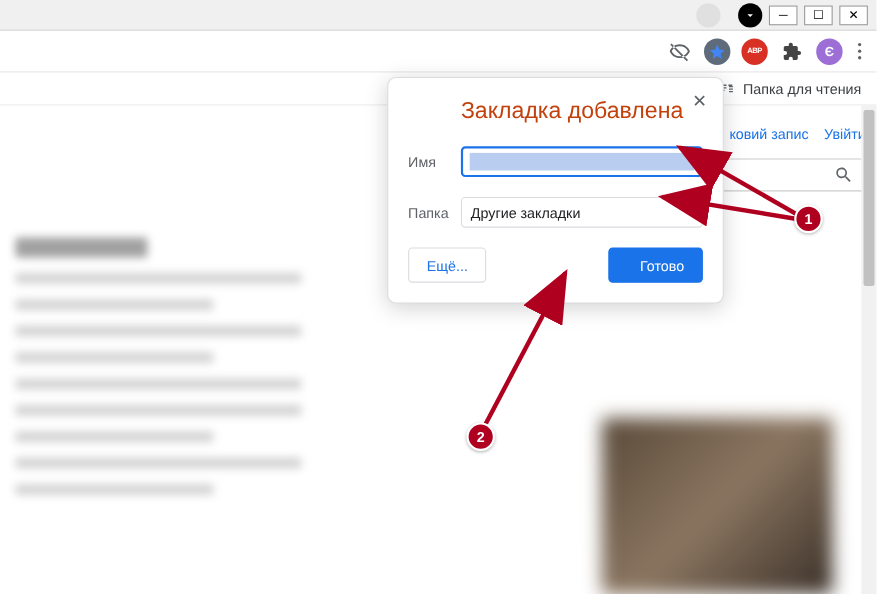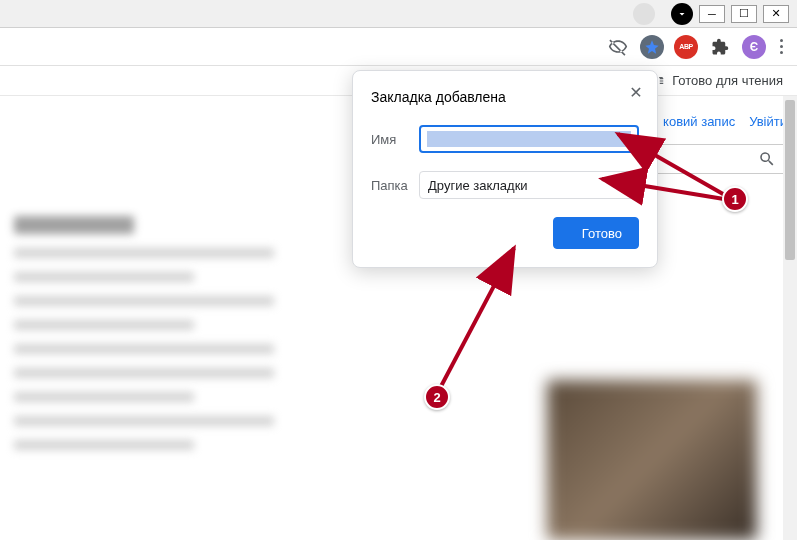--- a/index.html
+++ b/index.html
@@ -41,21 +41,21 @@
   .blurred-content { position: absolute; top: 120px; left: 14px; width: 320px; filter: blur(4px); opacity: 0.5; }
   .bl-line { height: 10px; background: #aaa; margin-bottom: 14px; border-radius: 2px; }
   .bl-line.h { height: 18px; background: #444; width: 120px; }
   .bl-line.s { width: 180px; }
   .bl-line.m { width: 260px; }
   
   .blurred-image { position: absolute; bottom: 0; right: 40px; width: 210px; height: 160px; filter: blur(8px); background: linear-gradient(135deg, #5a4a3a, #8a7560, #3a3028); border-radius: 4px; }
   
   .bookmark-dialog { position: absolute; top: 70px; left: 352px; width: 306px; background: #fff; border: 1px solid #dadce0; border-radius: 8px; box-shadow: 0 4px 20px rgba(0,0,0,0.18); padding: 18px; }
   .dlg-close { position: absolute; top: 10px; right: 10px; width: 22px; height: 22px; display: flex; align-items: center; justify-content: center; color: #5f6368; font-size: 16px; cursor: pointer; }
-  .dlg-title { font-size: 14px; color: #000000; margin-bottom: 20px; }
+  .dlg-title { font-size: 21px; color: #c2410c; margin-bottom: 20px; margin-left: 48px; }
   .dlg-row { display: flex; align-items: center; margin-bottom: 18px; gap: 0; }
   .dlg-label { width: 48px; font-size: 13px; color: #5f6368; }
   .dlg-input { flex: 1; height: 28px; border: 2px solid #1a73e8; border-radius: 4px; padding: 0 6px; font-size: 13px; background: linear-gradient(#b8cdf0, #b8cdf0); background-size: calc(100% - 12px) 16px; background-position: 6px center; background-repeat: no-repeat; }
   .dlg-select { flex: 1; height: 28px; border: 1px solid #dadce0; border-radius: 4px; padding: 0 22px 0 8px; font-size: 13px; color: #202124; position: relative; display: flex; align-items: center; }
   .dlg-select::after { content: '▼'; position: absolute; right: 8px; font-size: 7px; color: #5f6368; }
   .dlg-buttons { display: flex; gap: 10px; margin-top: 6px; }
   .dlg-btn { height: 32px; padding: 0 16px; border: 1px solid #dadce0; border-radius: 4px; background: #fff; font-size: 13px; color: #1a73e8; cursor: pointer; display: flex; align-items: center; justify-content: center; }
   .dlg-btn.primary { background: #1a73e8; border-color: #1a73e8; color: #fff; padding-left: 28px; }
   .dlg-btn.more { flex: 0 0 auto; }
   .dlg-btn.done { flex: 0 0 auto; margin-left: auto; }
@@ -111,21 +111,21 @@
       <span></span>
       <span></span>
       <span></span>
     </div>
 </div>
 
 <div class="bookmarks-bar">
   <svg class="reading-icon" viewBox="0 0 24 24" fill="#5f6368">
       <path d="M3 5h8v2H3zm0 4h8v2H3zm0 4h5v2H3zm18-6h-6v2h6zm0 4h-6v2h6zm0 4h-6v2h6zM14 5h6v2h-6z"></path>
     </svg>
-  <span>Готово для чтения</span>
+  <span>Папка для чтения</span>
 </div>
 
 <div class="page-bg">
   <div class="page-header">
     <a>ковий запис</a>
     <a>Увійти</a>
   </div>
   <div class="search-bar">
     <svg viewBox="0 0 24 24">
         <path d="M15.5 14h-.79l-.28-.27a6.5 6.5 0 10-.7.7l.27.28v.79l5 5L20.49 19zM9.5 14a4.5 4.5 0 114.5-4.5 4.5 4.5 0 01-4.5 4.5z"></path>
@@ -155,20 +155,21 @@
   <div class="dlg-title">Закладка добавлена</div>
   <div class="dlg-row">
     <div class="dlg-label">Имя</div>
     <input class="dlg-input" type="text" value="" style="">
   </div>
   <div class="dlg-row">
     <div class="dlg-label">Папка</div>
     <div class="dlg-select">Другие закладки</div>
   </div>
   <div class="dlg-buttons">
+    <button class="dlg-btn more">Ещё...</button>
     <button class="dlg-btn primary done">Готово</button>
   </div>
 </div>
 
 <svg class="arrow" style="left:0;top:0;width:797px;height:540px">
   <defs>
     <marker id="ah" markerWidth="12" markerHeight="10" refX="11" refY="5" orient="auto">
       <path d="M0,0 L12,5 L0,10 z" fill="#b00020"></path>
     </marker>
   </defs>

